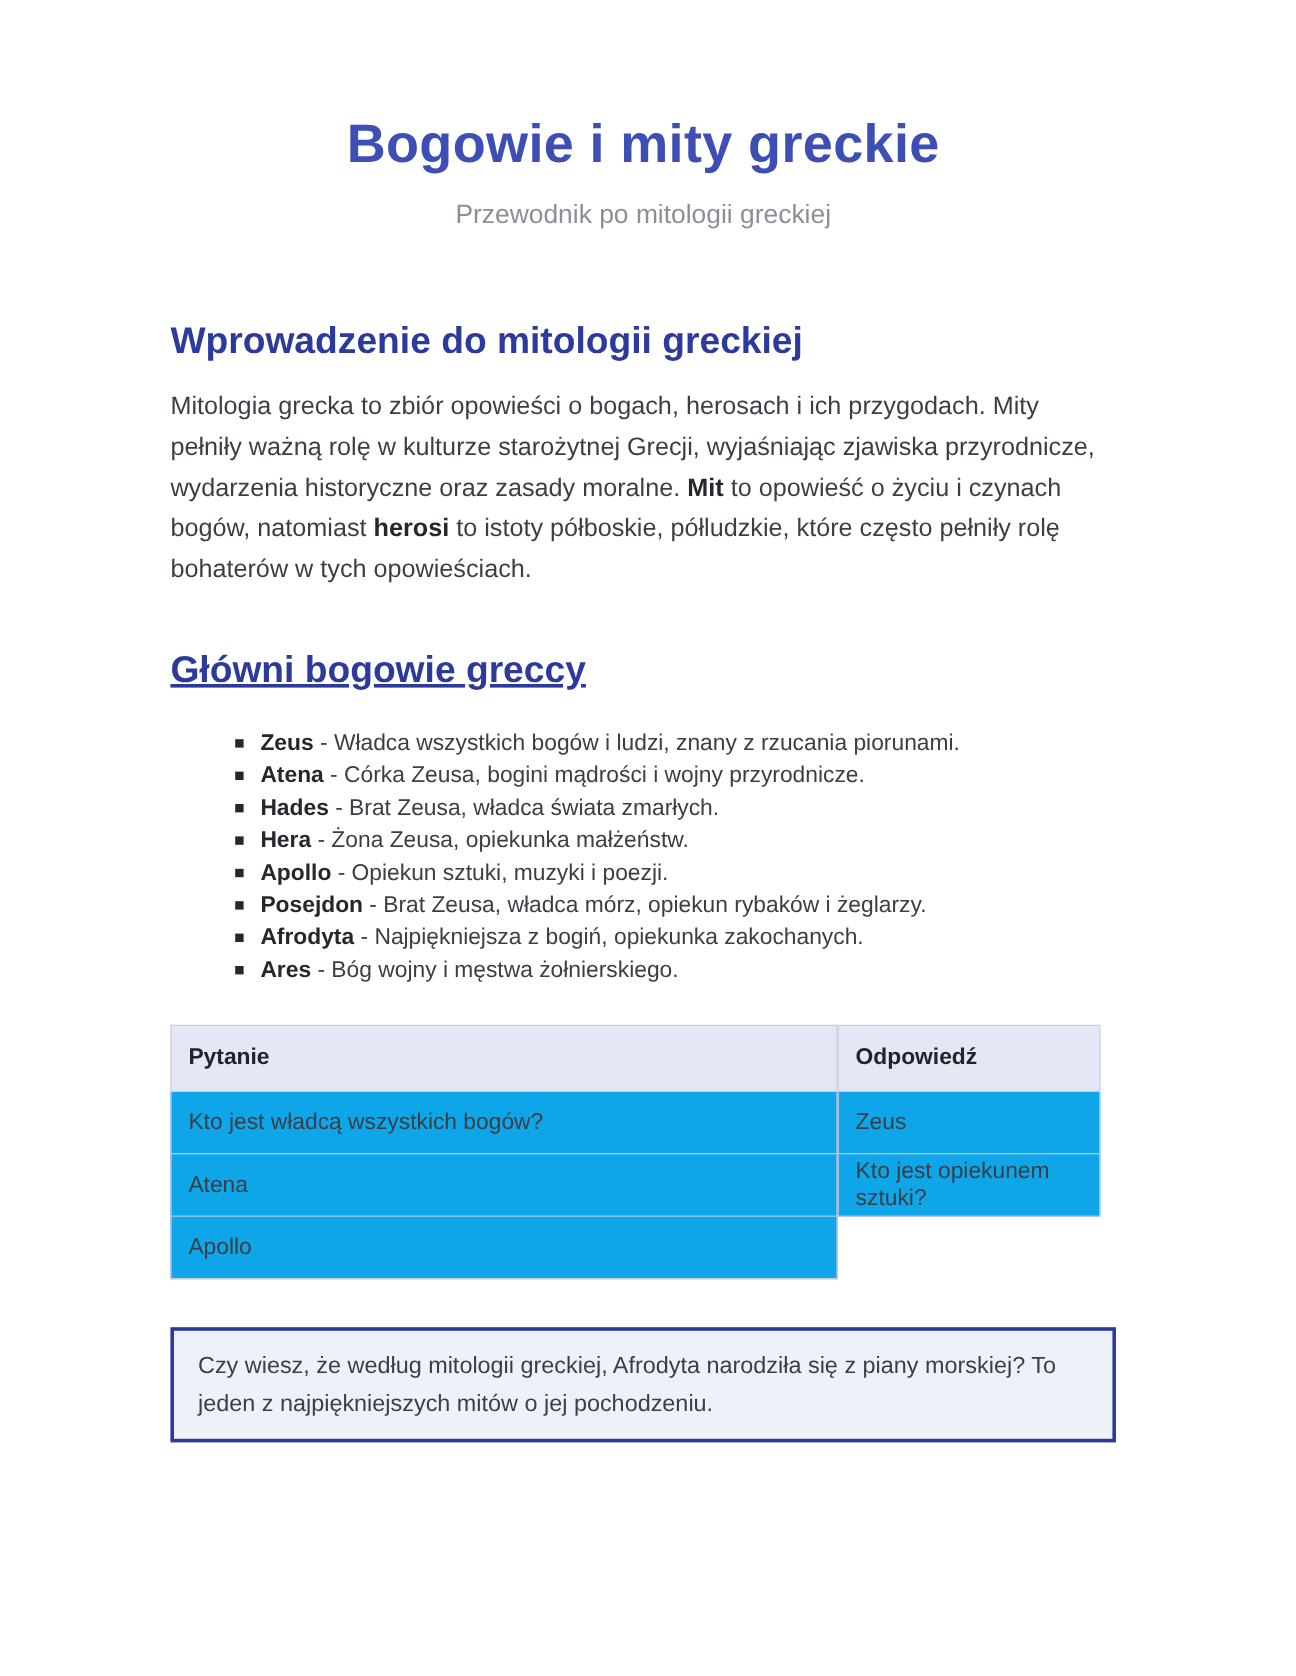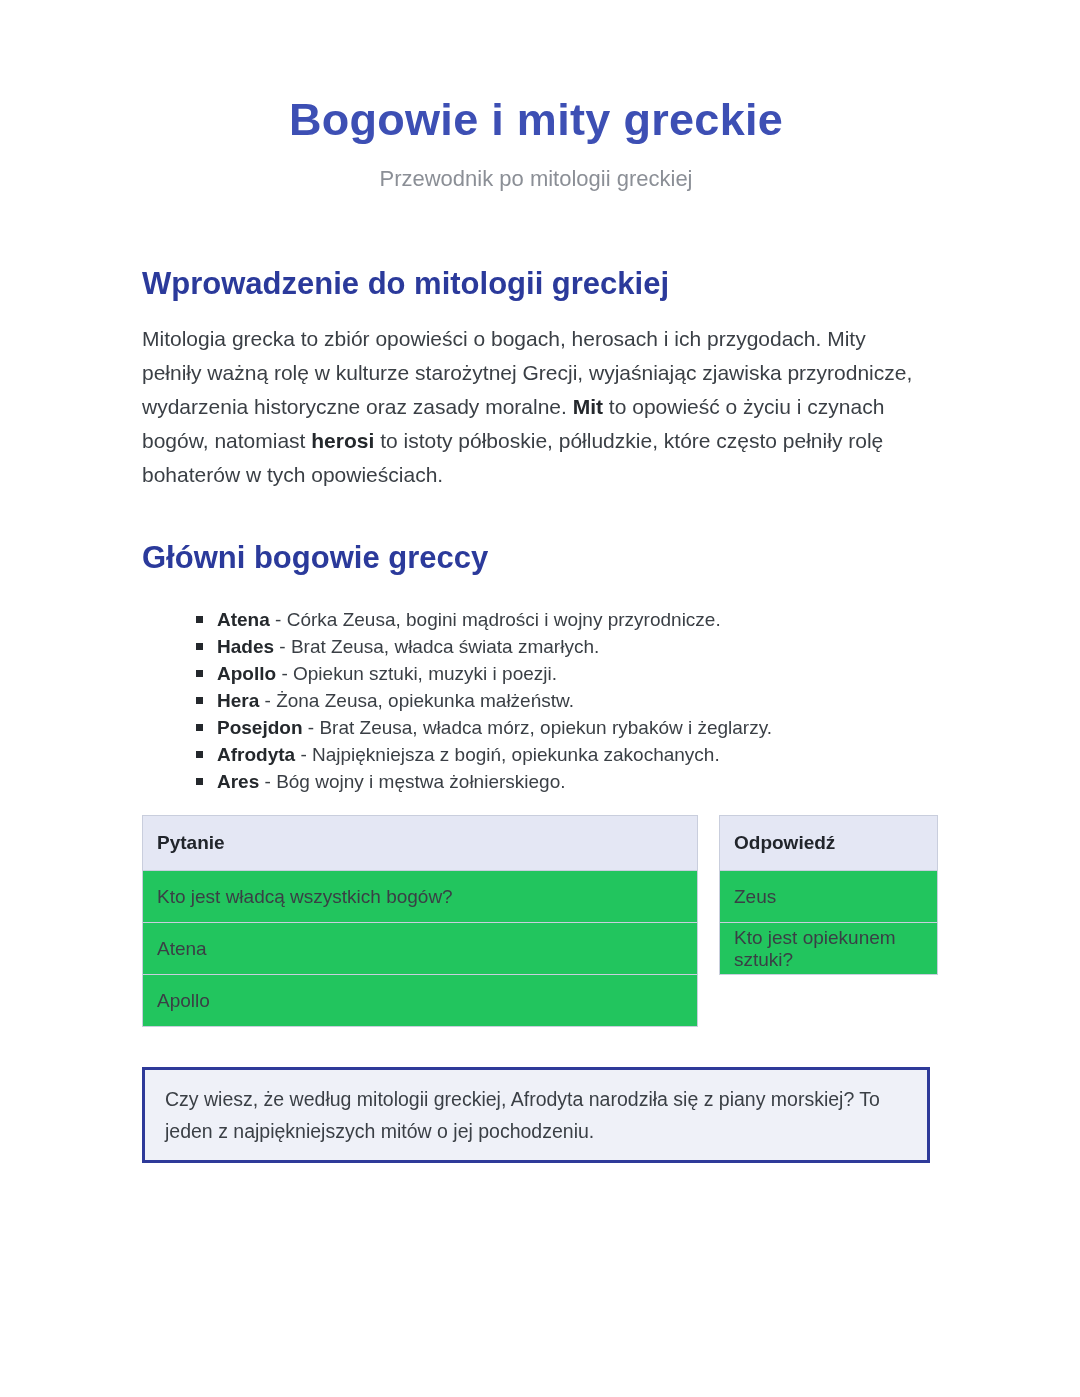--- a/index.html
+++ b/index.html
@@ -44,21 +44,21 @@
     text-align: center;
     color: var(--subtitle-gray);
   }
   .section-heading {
     margin: 72px 0 0 0;
     font-size: 31px;
     line-height: 36px;
     font-weight: 700;
     color: var(--heading-blue);
   }
-  .section-heading.second { margin-top: 48px; }
+  .section-heading.second { margin-top: 48px; text-decoration: underline; }
   .paragraph {
     margin: 20px 0 0 0;
     font-size: 21px;
     line-height: 34px;
     color: var(--body-text);
   }
   .paragraph strong, .god-name { color: var(--bold-text); font-weight: 700; }
   .gods-list {
     margin: 30px 0 0 54px;
     padding: 0;
@@ -70,27 +70,26 @@
     font-size: 19px;
     line-height: 27px;
   }
   .bullet {
     position: absolute;
     left: 0; top: 10px;
     width: 7px; height: 7px;
     background: var(--bold-text);
   }
   .qa-table {
-    margin-top: 20px;
+    margin-top: 32px;
     display: grid;
     grid-template-columns: 556px 219px;
-    column-gap: 21px;
   }
   .cell {
-    background: #22c55e;
+    background: #0ea5e9;
     border-left: 1px solid var(--table-border);
     border-right: 1px solid var(--table-border);
     border-bottom: 1px solid var(--table-border);
     min-height: 52px;
     padding: 0 14px;
     display: flex;
     align-items: center;
     font-size: 19px;
     color: var(--body-text);
   }
@@ -122,24 +121,25 @@
   <h1 class="title">Bogowie i mity greckie</h1>
   <div class="subtitle">Przewodnik po mitologii greckiej</div>
 
   <h2 class="section-heading">Wprowadzenie do mitologii greckiej</h2>
 
   <p class="paragraph"><span>Mitologia grecka to zbiór opowieści o bogach, herosach i ich przygodach. Mity pełniły ważną rolę w kulturze starożytnej Grecji, wyjaśniając zjawiska przyrodnicze, wydarzenia historyczne oraz zasady moralne. </span><strong>Mit</strong><span> to opowieść o życiu i czynach bogów, natomiast </span><strong>herosi</strong><span> to istoty półboskie, półludzkie, które często pełniły rolę bohaterów w tych opowieściach.</span></p>
 
   <h2 class="section-heading second">Główni bogowie greccy</h2>
 
   <ul class="gods-list">
+    <li class="god-item"><span class="bullet"></span><strong class="god-name">Zeus</strong><span> - Władca wszystkich bogów i ludzi, znany z rzucania piorunami.</span></li>
     <li class="god-item"><span class="bullet"></span><strong class="god-name">Atena</strong><span> - Córka Zeusa, bogini mądrości i wojny przyrodnicze.</span></li>
     <li class="god-item"><span class="bullet"></span><strong class="god-name">Hades</strong><span> - Brat Zeusa, władca świata zmarłych.</span></li>
+    <li class="god-item"><span class="bullet"></span><strong class="god-name">Hera</strong><span> - Żona Zeusa, opiekunka małżeństw.</span></li>
     <li class="god-item"><span class="bullet"></span><strong class="god-name">Apollo</strong><span> - Opiekun sztuki, muzyki i poezji.</span></li>
-    <li class="god-item"><span class="bullet"></span><strong class="god-name">Hera</strong><span> - Żona Zeusa, opiekunka małżeństw.</span></li>
     <li class="god-item"><span class="bullet"></span><strong class="god-name">Posejdon</strong><span> - Brat Zeusa, władca mórz, opiekun rybaków i żeglarzy.</span></li>
     <li class="god-item"><span class="bullet"></span><strong class="god-name">Afrodyta</strong><span> - Najpiękniejsza z bogiń, opiekunka zakochanych.</span></li>
     <li class="god-item"><span class="bullet"></span><strong class="god-name">Ares</strong><span> - Bóg wojny i męstwa żołnierskiego.</span></li>
   </ul>
 
   <div class="qa-table">
     <div class="cell th">Pytanie</div>
     <div class="cell th">Odpowiedź</div>
 
     <div class="cell">Kto jest władcą wszystkich bogów?</div>

